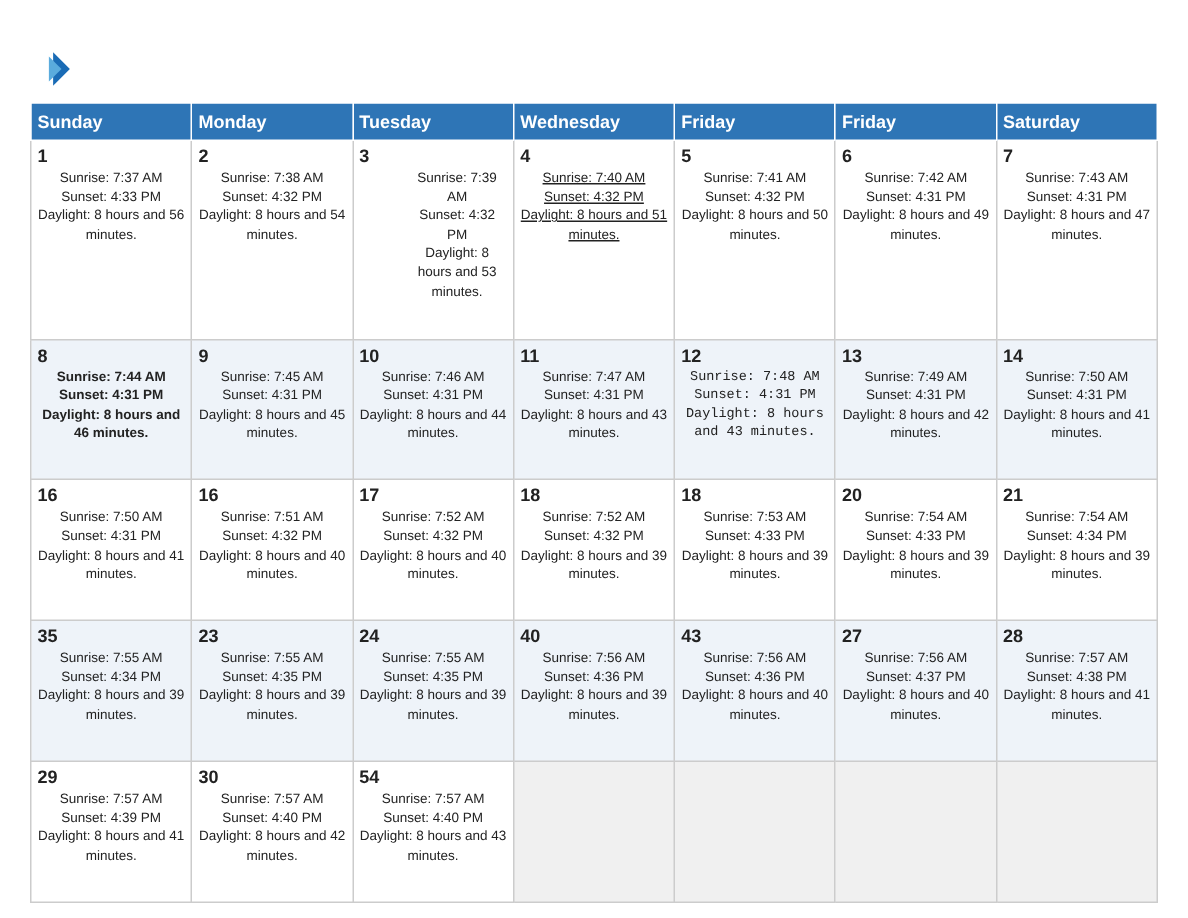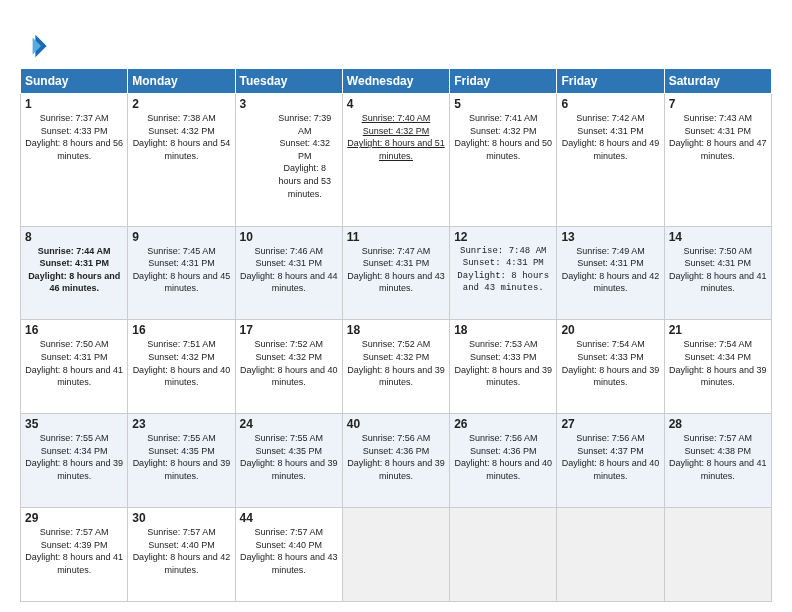--- a/index.html
+++ b/index.html
@@ -289,21 +289,21 @@
 Sunset: 4:35 PM
 Daylight: 8 hours and 39 minutes.</div>
           </td>
           <td>
             <span class="day-num">40</span>
             <div class="day-info" style="white-space: pre-line;">Sunrise: 7:56 AM
 Sunset: 4:36 PM
 Daylight: 8 hours and 39 minutes.</div>
           </td>
           <td>
-            <span class="day-num">26</span>
+            <span class="day-num">43</span>
             <div class="day-info" style="white-space: pre-line;">Sunrise: 7:56 AM
 Sunset: 4:36 PM
 Daylight: 8 hours and 40 minutes.</div>
           </td>
           <td>
             <span class="day-num">27</span>
             <div class="day-info" style="white-space: pre-line;">Sunrise: 7:56 AM
 Sunset: 4:37 PM
 Daylight: 8 hours and 40 minutes.</div>
           </td>
@@ -321,21 +321,21 @@
 Sunset: 4:39 PM
 Daylight: 8 hours and 41 minutes.</div>
           </td>
           <td>
             <span class="day-num">30</span>
             <div class="day-info" style="white-space: pre-line;">Sunrise: 7:57 AM
 Sunset: 4:40 PM
 Daylight: 8 hours and 42 minutes.</div>
           </td>
           <td>
-            <span class="day-num">44</span>
+            <span class="day-num">54</span>
             <div class="day-info" style="white-space: pre-line;">Sunrise: 7:57 AM
 Sunset: 4:40 PM
 Daylight: 8 hours and 43 minutes.</div>
           </td>
           <td class="empty-cell"></td>
           <td class="empty-cell"></td>
           <td class="empty-cell"></td>
           <td class="empty-cell"></td>
         </tr>
       </tbody>

